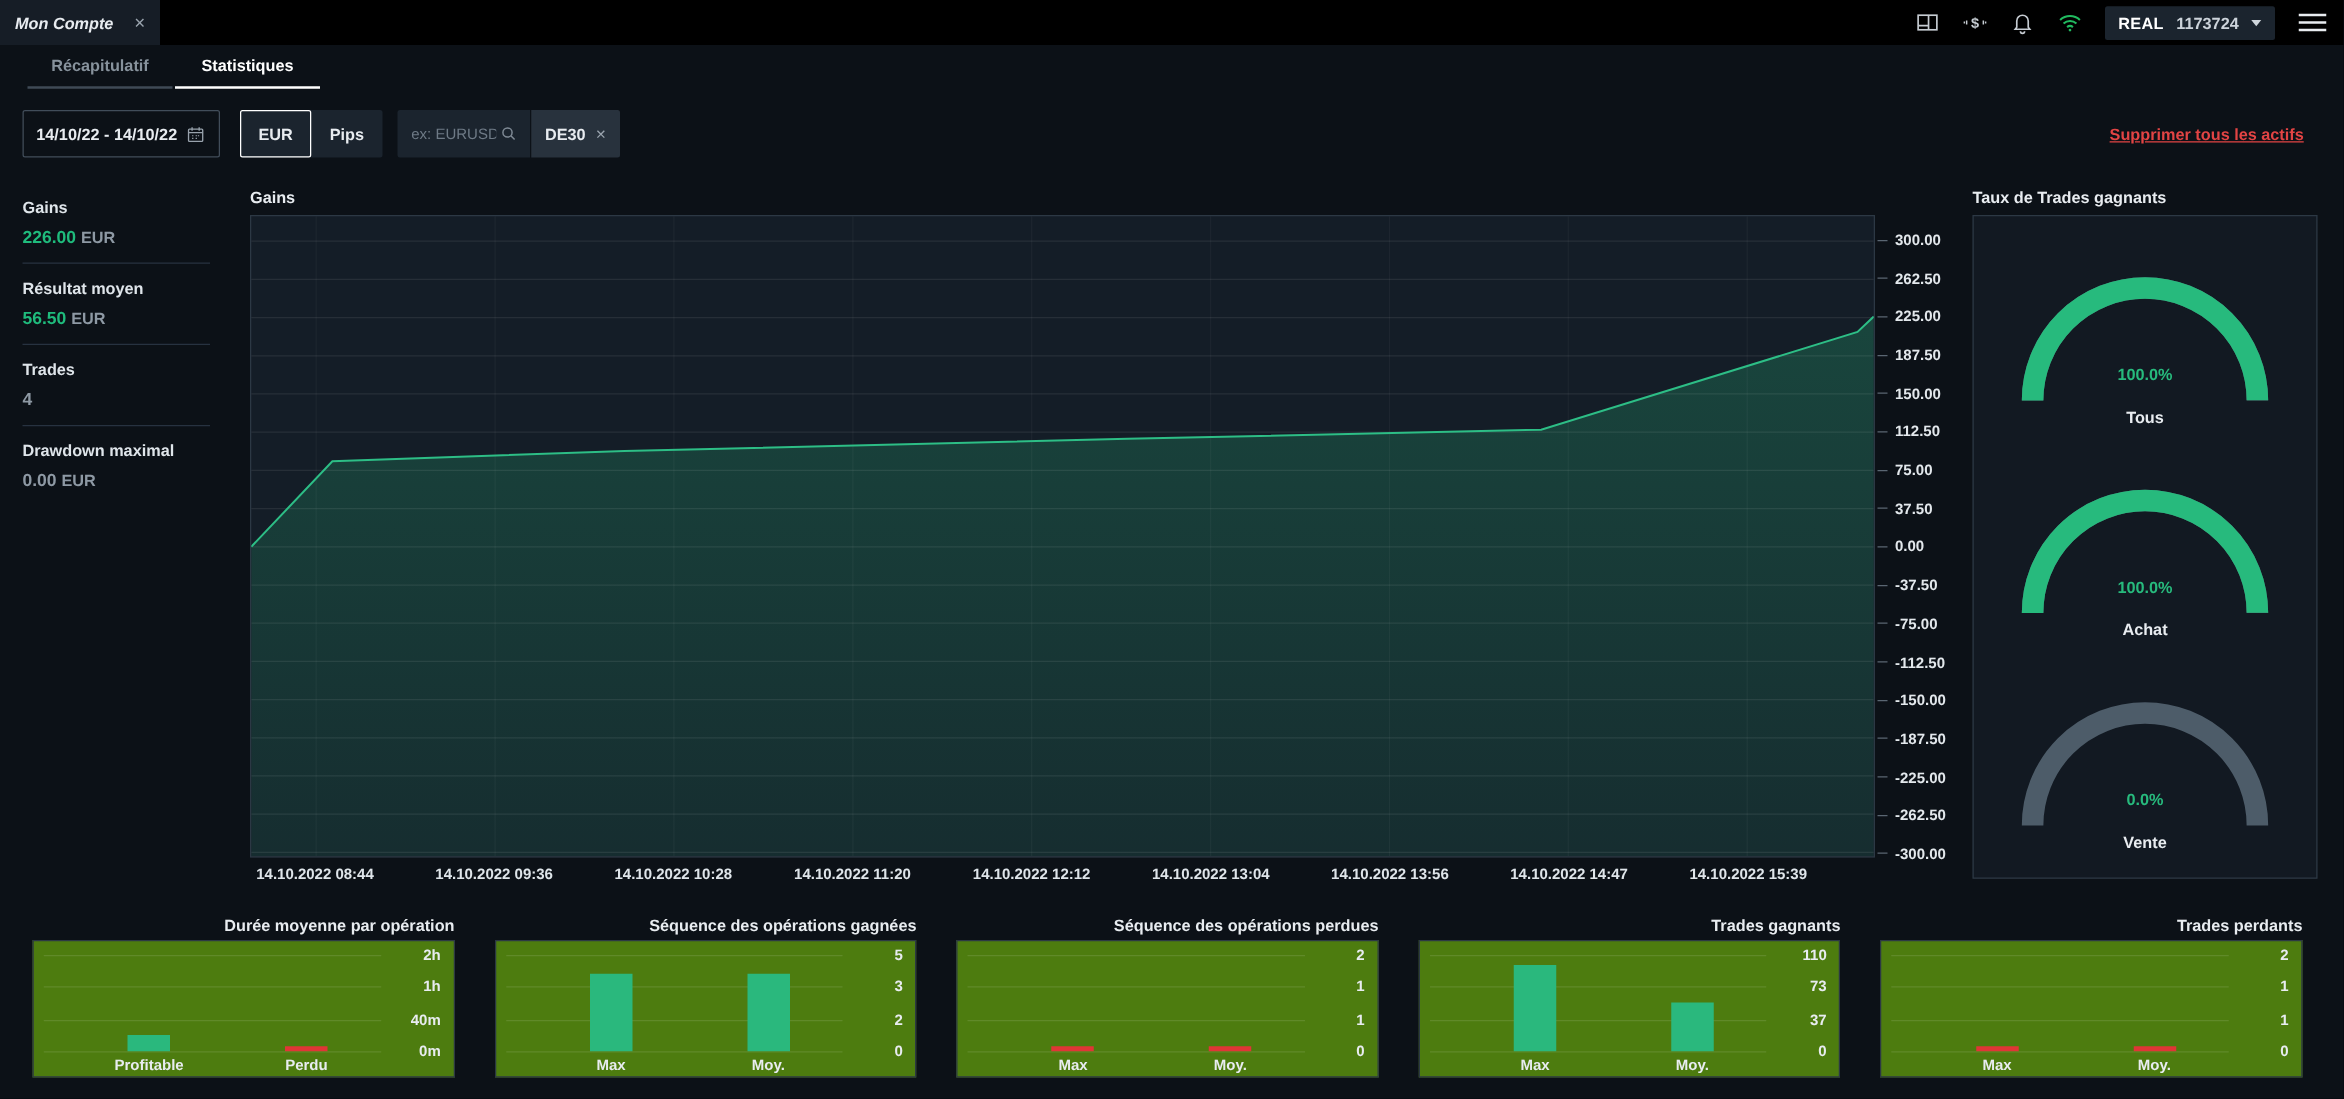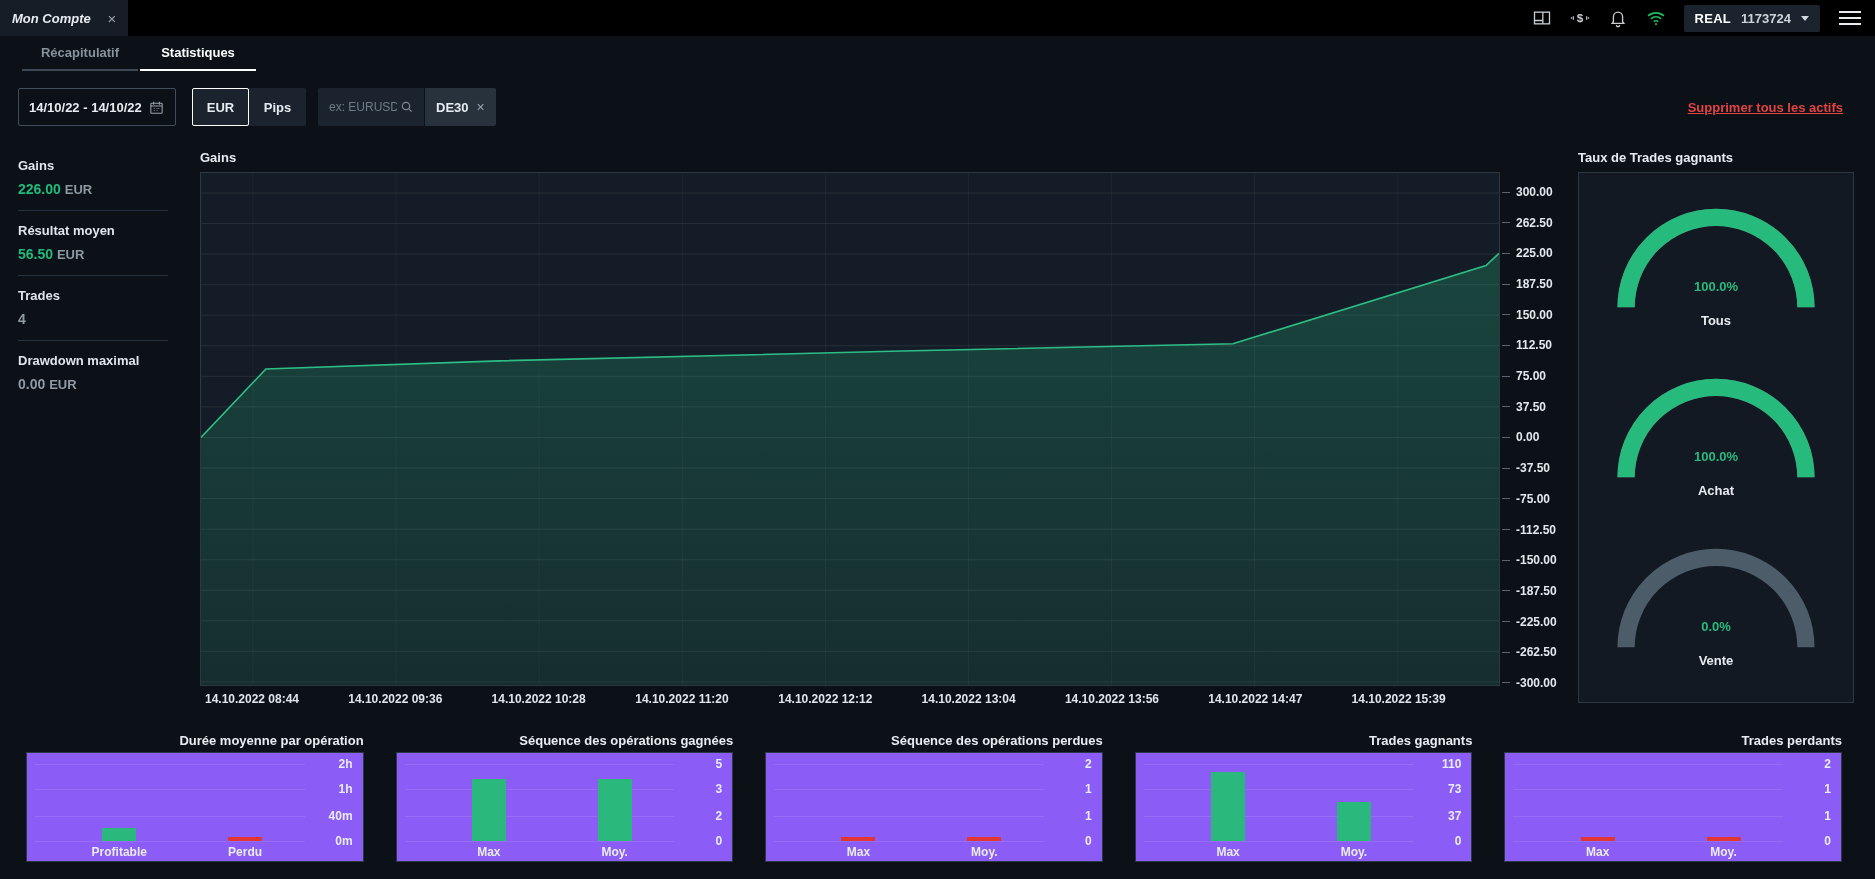--- a/index.html
+++ b/index.html
@@ -67,34 +67,34 @@
   .area-line{fill:none;stroke:#2dbe86;stroke-width:1.6;}
   .y-axis{position:absolute;left:1302px;top:0;width:66px;height:514px;}
   .ytick{position:absolute;left:0;display:flex;align-items:center;gap:6px;transform:translateY(-50%);}
   .ytick i{display:block;width:8px;height:1px;background:#5a6672;}
   .ytick span{color:#e3e8ec;font-weight:700;font-size:12px;}
   .x-axis{position:absolute;left:0;top:518px;width:1300px;height:20px;text-decoration:underline;}
   .xtick{position:absolute;top:2px;transform:translateX(-50%);color:#dfe5ea;font-weight:600;font-size:12px;white-space:nowrap;}
 
   
   .gauge-panel{position:absolute;left:1578px;top:150px;width:276px;}
-  .gauge-box{border:1px solid #2c3844;background:#121922;height:531px;box-sizing:border-box;padding-top:12px;}
+  .gauge-box{border:1px solid #2c3844;background:#121922;height:531px;box-sizing:border-box;padding-top:25px;}
   .gauge{position:relative;height:170px;padding-top:6px;box-sizing:border-box;}
   .gauge-svg{display:block;margin:0 auto;width:218px;height:120px;}
   .gbg,.gfg{fill:none;stroke-width:19;}
   .gbg{stroke:#4d5c69;}
   .gfg{stroke:#27ba7d;}
   .gauge-pct{position:absolute;top:94px;left:0;right:0;text-align:center;color:#27ba7d;font-weight:700;font-size:13px;}
   .gauge-label{margin-top:2px;text-align:center;color:#e8ecf0;font-weight:700;font-size:13px;}
 
   
   .bottom-row{position:absolute;left:26px;top:733px;width:1816px;display:flex;gap:32px;text-align:right;}
   .mini{flex:1;min-width:0;}
   .mini-title{color:#e8ecf0;font-weight:700;font-size:13px;height:19px;white-space:nowrap;}
-  .mini-box{position:relative;height:110px;border:1px solid #2c3844;background:#8b5cf6;box-sizing:border-box;}
+  .mini-box{position:relative;height:110px;border:1px solid #2c3844;background:#4d7c0f;box-sizing:border-box;}
   .hline{position:absolute;left:8px;right:58px;height:1px;background:rgba(255,255,255,0.11);}
   .hlabel{position:absolute;right:10px;transform:translateY(-50%);color:#e8ecf0;font-weight:700;font-size:12px;}
   .bar{position:absolute;width:34px;transform:translateX(-50%);}
   .bar.green{background:#2ab87d;}
   .bar.red{background:#e03636;}
   .catlabel{position:absolute;transform:translateX(-50%);top:85%;color:#e8ecf0;font-weight:700;font-size:12px;white-space:nowrap;}
 </style>
 </head>
 <body>
 

